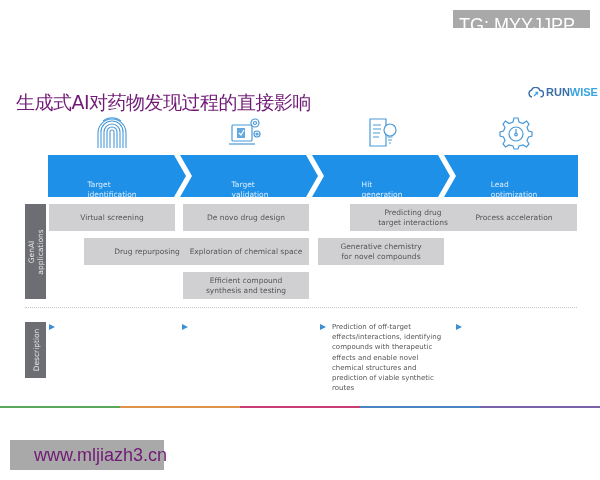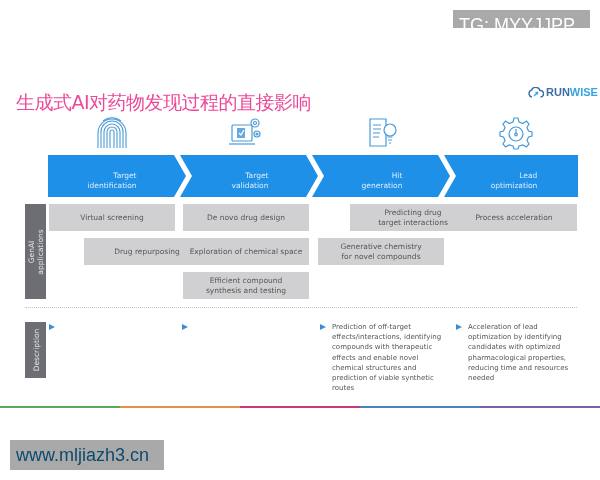--- a/index.html
+++ b/index.html
@@ -1,35 +1,35 @@
 <!DOCTYPE html>
 <html><head>
 <meta charset="utf-8">
 <style>
   * { box-sizing: border-box; margin: 0; padding: 0; }
   html, body { width: 600px; height: 480px; background: #ffffff; overflow: hidden; }
   body { position: relative; font-family: "DejaVu Sans", sans-serif; color: #555; }
 
   .wm-top { position: absolute; left: 453px; top: 10px; width: 137px; height: 18px; background: #a9a9a9; color: #fff;
     font-family: "Liberation Sans", sans-serif; font-size: 18px; line-height: 30px; padding-left: 6px; }
-  .wm-bottom { position: absolute; left: 10px; top: 440px; width: 154px; height: 30px; background: #a9a9a9; color: #0c4a6e;
-    font-family: "Liberation Sans", sans-serif; font-size: 18px; line-height: 30px; padding-left: 6px; }
+  .wm-bottom { position: absolute; left: 10px; top: 440px; width: 154px; height: 30px; background: #a9a9a9; color: #701a75;
+    font-family: "Liberation Sans", sans-serif; font-size: 18px; line-height: 30px; padding-left: 24px; }
 
-  .title { position: absolute; left: 16px; top: 90px; font-size: 19px; color: #ec4899; letter-spacing: -0.5px; }
+  .title { position: absolute; left: 16px; top: 90px; font-size: 19px; color: #701a75; letter-spacing: -0.5px; }
 
   .logo { position: absolute; left: 528px; top: 86px; display: flex; align-items: center; gap: 2px; }
   .logo-text { font-family: "Liberation Sans", sans-serif; font-weight: bold; font-size: 11px; color: #3a6ea5; }
   .logo-text .wise { color: #39a4e0; }
 
   .icon { position: absolute; top: 116px; width: 36px; height: 34px; }
 
   .arrow { position: absolute; top: 155px; height: 42px; }
   .arrow svg { position: absolute; left: 0; top: 0; }
-  .arrow-label { position: absolute; top: 9px; height: 34px; display: flex; align-items: center; justify-content: center;
-    text-align: right; color: #ddeefc; font-size: 7.5px; line-height: 10px; white-space: pre-line; }
+  .arrow-label { position: absolute; top: 18px; height: 34px; display: flex; align-items: center; justify-content: center;
+    text-align: left; color: #ddeefc; font-size: 7.5px; line-height: 10px; white-space: pre-line; }
 
   .side-tab { position: absolute; left: 25px; width: 21px; background: #6d6e74; color: #e8e8e8; font-size: 7.5px; }
   .side-tab span { position: absolute; left: 50%; top: 50%; transform: translate(-50%, -50%) rotate(-90deg);
     white-space: pre; text-align: center; line-height: 9px; }
 
   .gbox { position: absolute; width: 126px; height: 27px; background: #d0d0d3; color: #555;
     font-size: 7.5px; line-height: 10px; display: flex; align-items: center; justify-content: center; text-align: center; white-space: pre-line; }
 
   .divider { position: absolute; left: 25px; top: 307px; width: 552px; border-top: 1px dotted #c7c7c7; }
 
@@ -152,21 +152,20 @@
 </div>
 <div class="desc" style="left:182px;">
   <span class="tri"></span>
 </div>
 <div class="desc" style="left:320px;">
   <span class="tri"></span>
   <span>Prediction of off-target effects/interactions, identifying compounds with therapeutic effects and enable novel chemical structures and prediction of viable synthetic routes</span>
 </div>
 <div class="desc" style="left:456px;">
   <span class="tri"></span>
-  <span>Acceleration of lead optimization by identifying candidates with optimized pharmacological properties, reducing time and resources needed</span>
 </div>
 
 <div class="rainbow">
   <div style="background:#5aa85e;"></div>
   <div style="background:#e0914a;"></div>
   <div style="background:#c93b74;"></div>
   <div style="background:#4a84c2;"></div>
   <div style="background:#7a62ab;"></div>
 </div>
 

